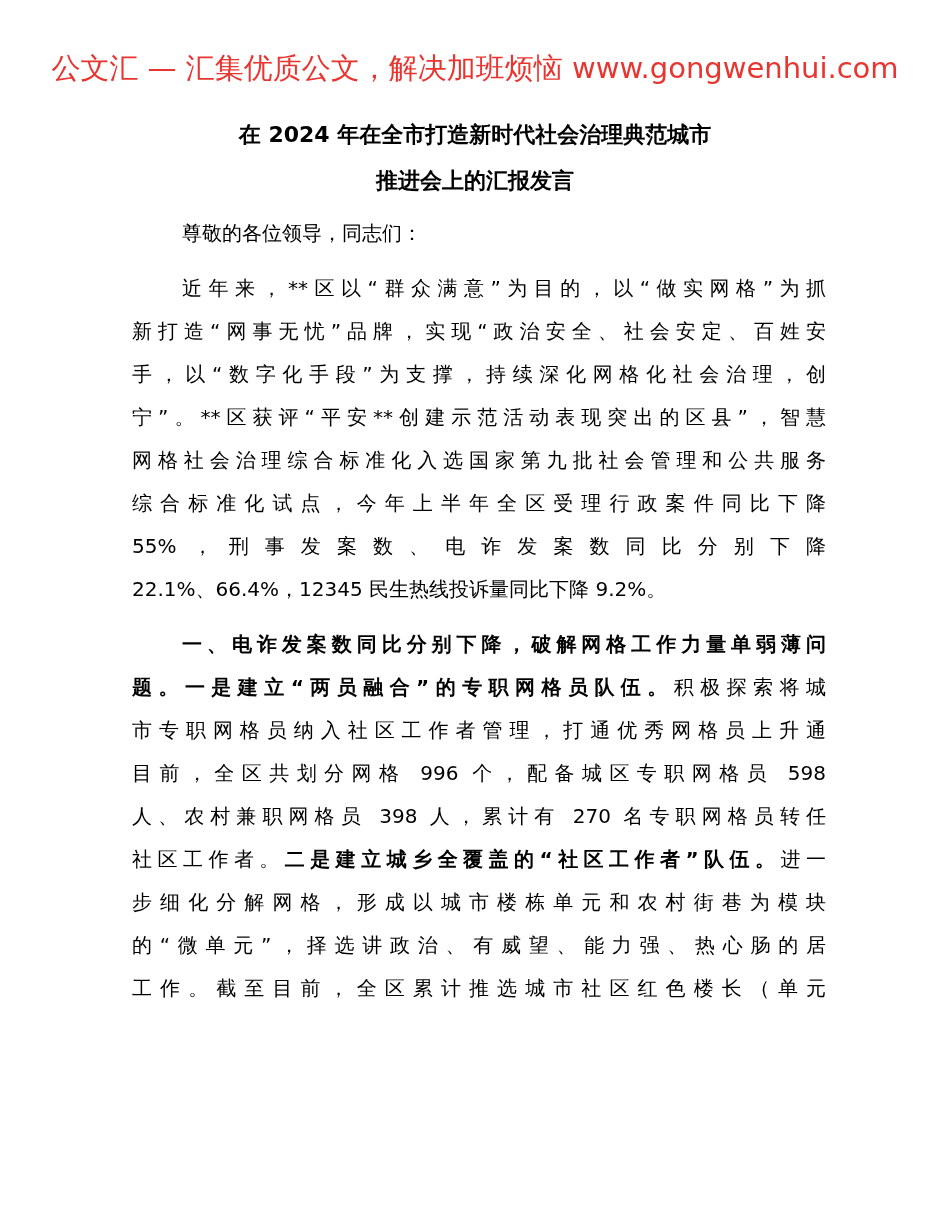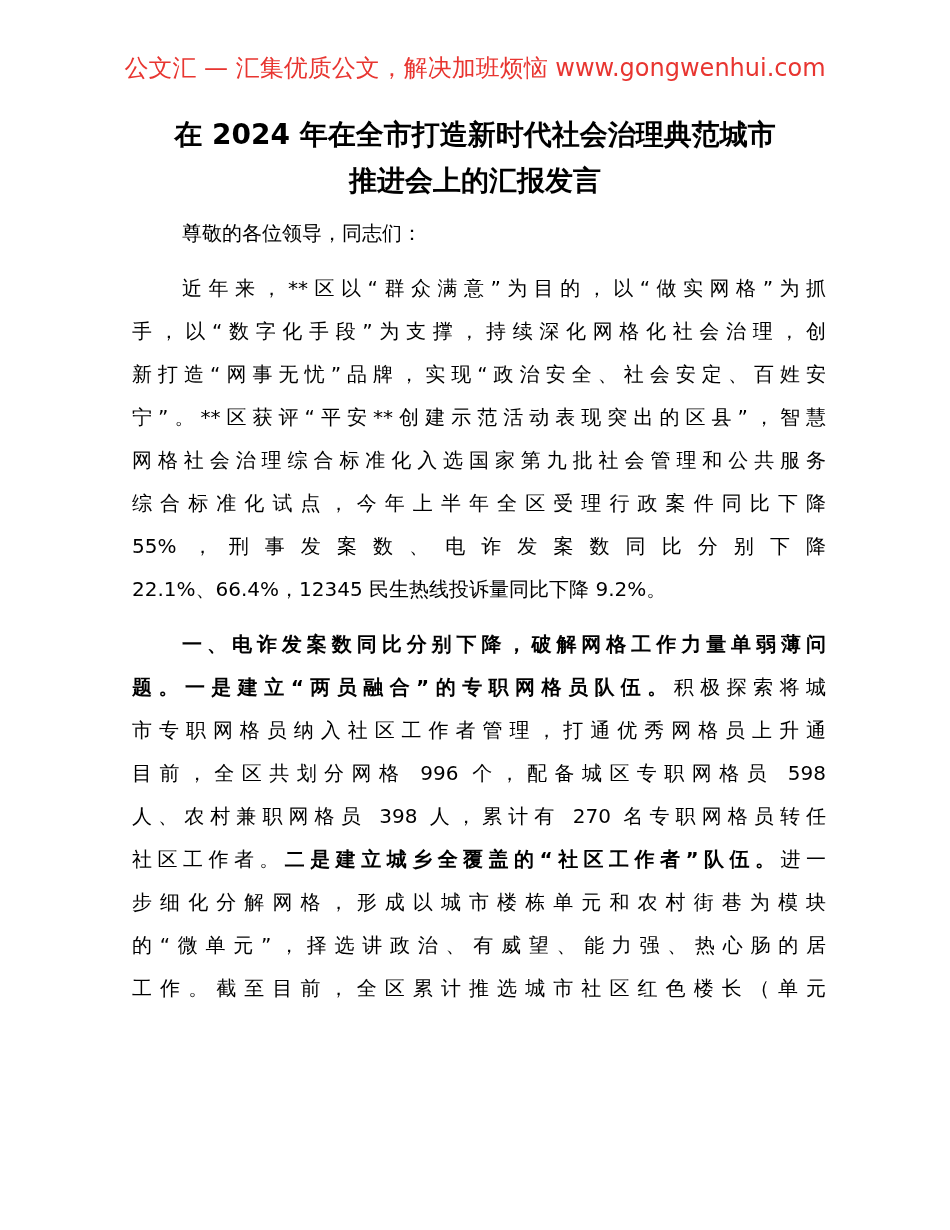--- a/index.html
+++ b/index.html
@@ -12,31 +12,31 @@
   .page {
     position: relative;
     width: 950px; height: 1230px;
     overflow: hidden;
     background: #ffffff;
   }
   .watermark-header {
     position: absolute;
     top: 54px; left: 0; width: 100%;
     text-align: center;
-    font-size: 24px;
+    font-size: 29px;
     line-height: 28px;
     color: #e83530;
     white-space: nowrap;
   }
   .doc-title {
     position: absolute;
     top: 112px; left: 80px; right: 80px;
     text-align: center;
     font-weight: bold;
-    font-size: 28px;
+    font-size: 22px;
     line-height: 46px;
     color: #000000;
   }
   .body-text {
     position: absolute;
     top: 212px; left: 132px;
     width: 694px;
     font-size: 20px;
     line-height: 43px;
   }
@@ -67,22 +67,22 @@
     <div>在 2024 年在全市打造新时代社会治理典范城市</div>
     <div>推进会上的汇报发言</div>
   </div>
 
   <div class="body-text">
       <div class="para">
         <div class="line indent no-just"><span>尊敬的各位领导，同志们：</span></div>
       </div>
       <div class="para">
         <div class="line indent"><span>近年来，**区以“群众满意”为目的，以“做实网格”为抓</span></div>
+        <div class="line"><span>新打造“网事无忧”品牌，实现“政治安全、社会安定、百姓安</span></div>
         <div class="line"><span>手，以“数字化手段”为支撑，持续深化网格化社会治理，创</span></div>
-        <div class="line"><span>新打造“网事无忧”品牌，实现“政治安全、社会安定、百姓安</span></div>
         <div class="line"><span>宁”。**区获评“平安**创建示范活动表现突出的区县”，智慧</span></div>
         <div class="line"><span>网格社会治理综合标准化入选国家第九批社会管理和公共服务</span></div>
         <div class="line"><span>综合标准化试点，今年上半年全区受理行政案件同比下降</span></div>
         <div class="line"><span>55%，刑事发案数、电诈发案数同比分别下降</span></div>
         <div class="line no-just"><span>22.1%、66.4%，12345 民生热线投诉量同比下降 9.2%。</span></div>
       </div>
       <div class="para">
         <div class="line indent"><span class="b">一、电诈发案数同比分别下降，破解网格工作力量单弱薄问</span></div>
         <div class="line"><span class="b">题。一是建立“两员融合”的专职网格员队伍。</span><span>积极探索将城</span></div>
         <div class="line"><span>市专职网格员纳入社区工作者管理，打通优秀网格员上升通</span></div>

